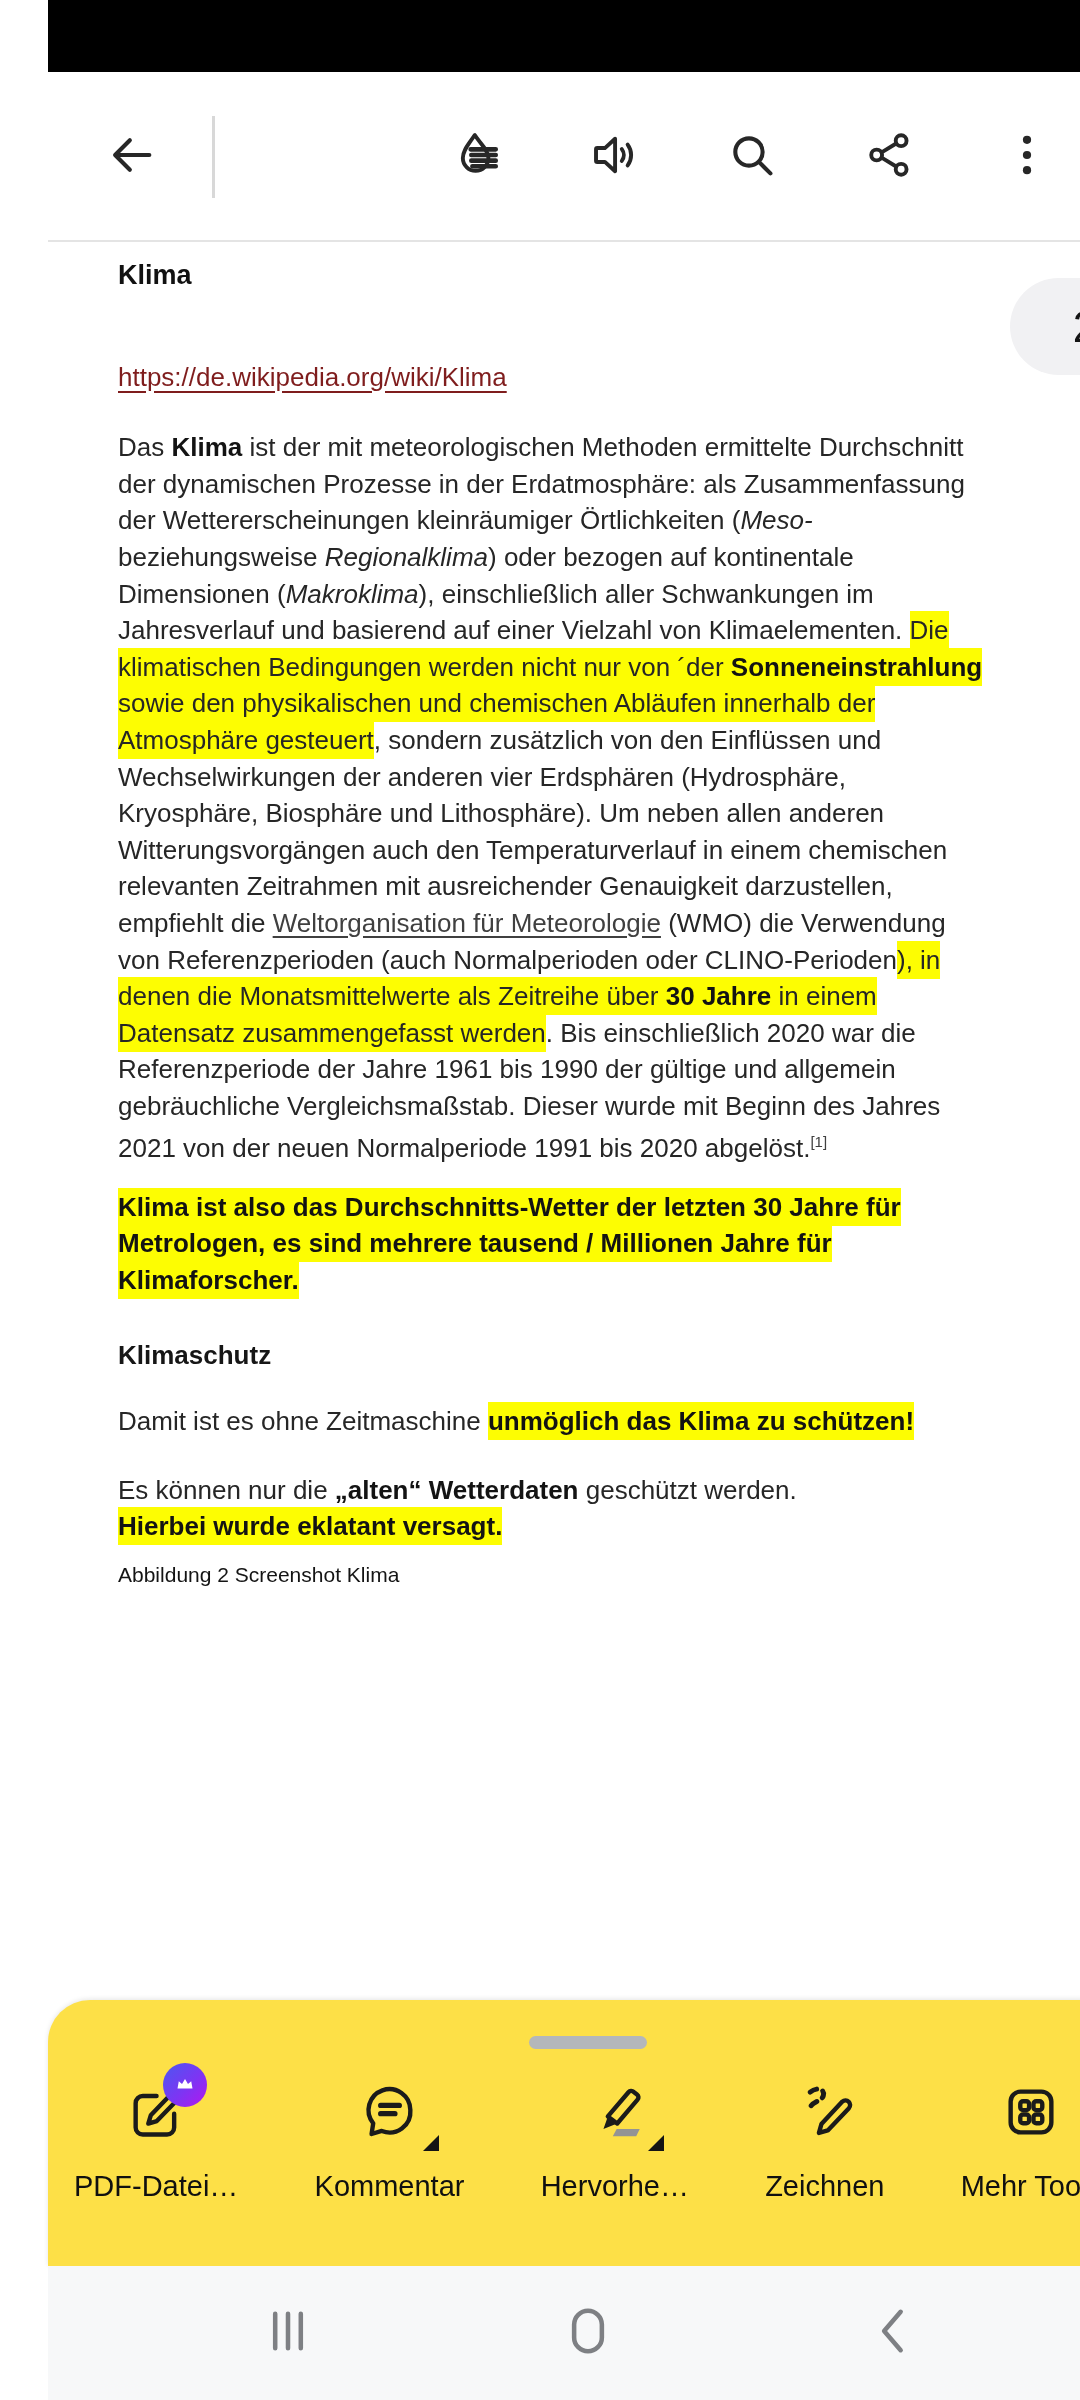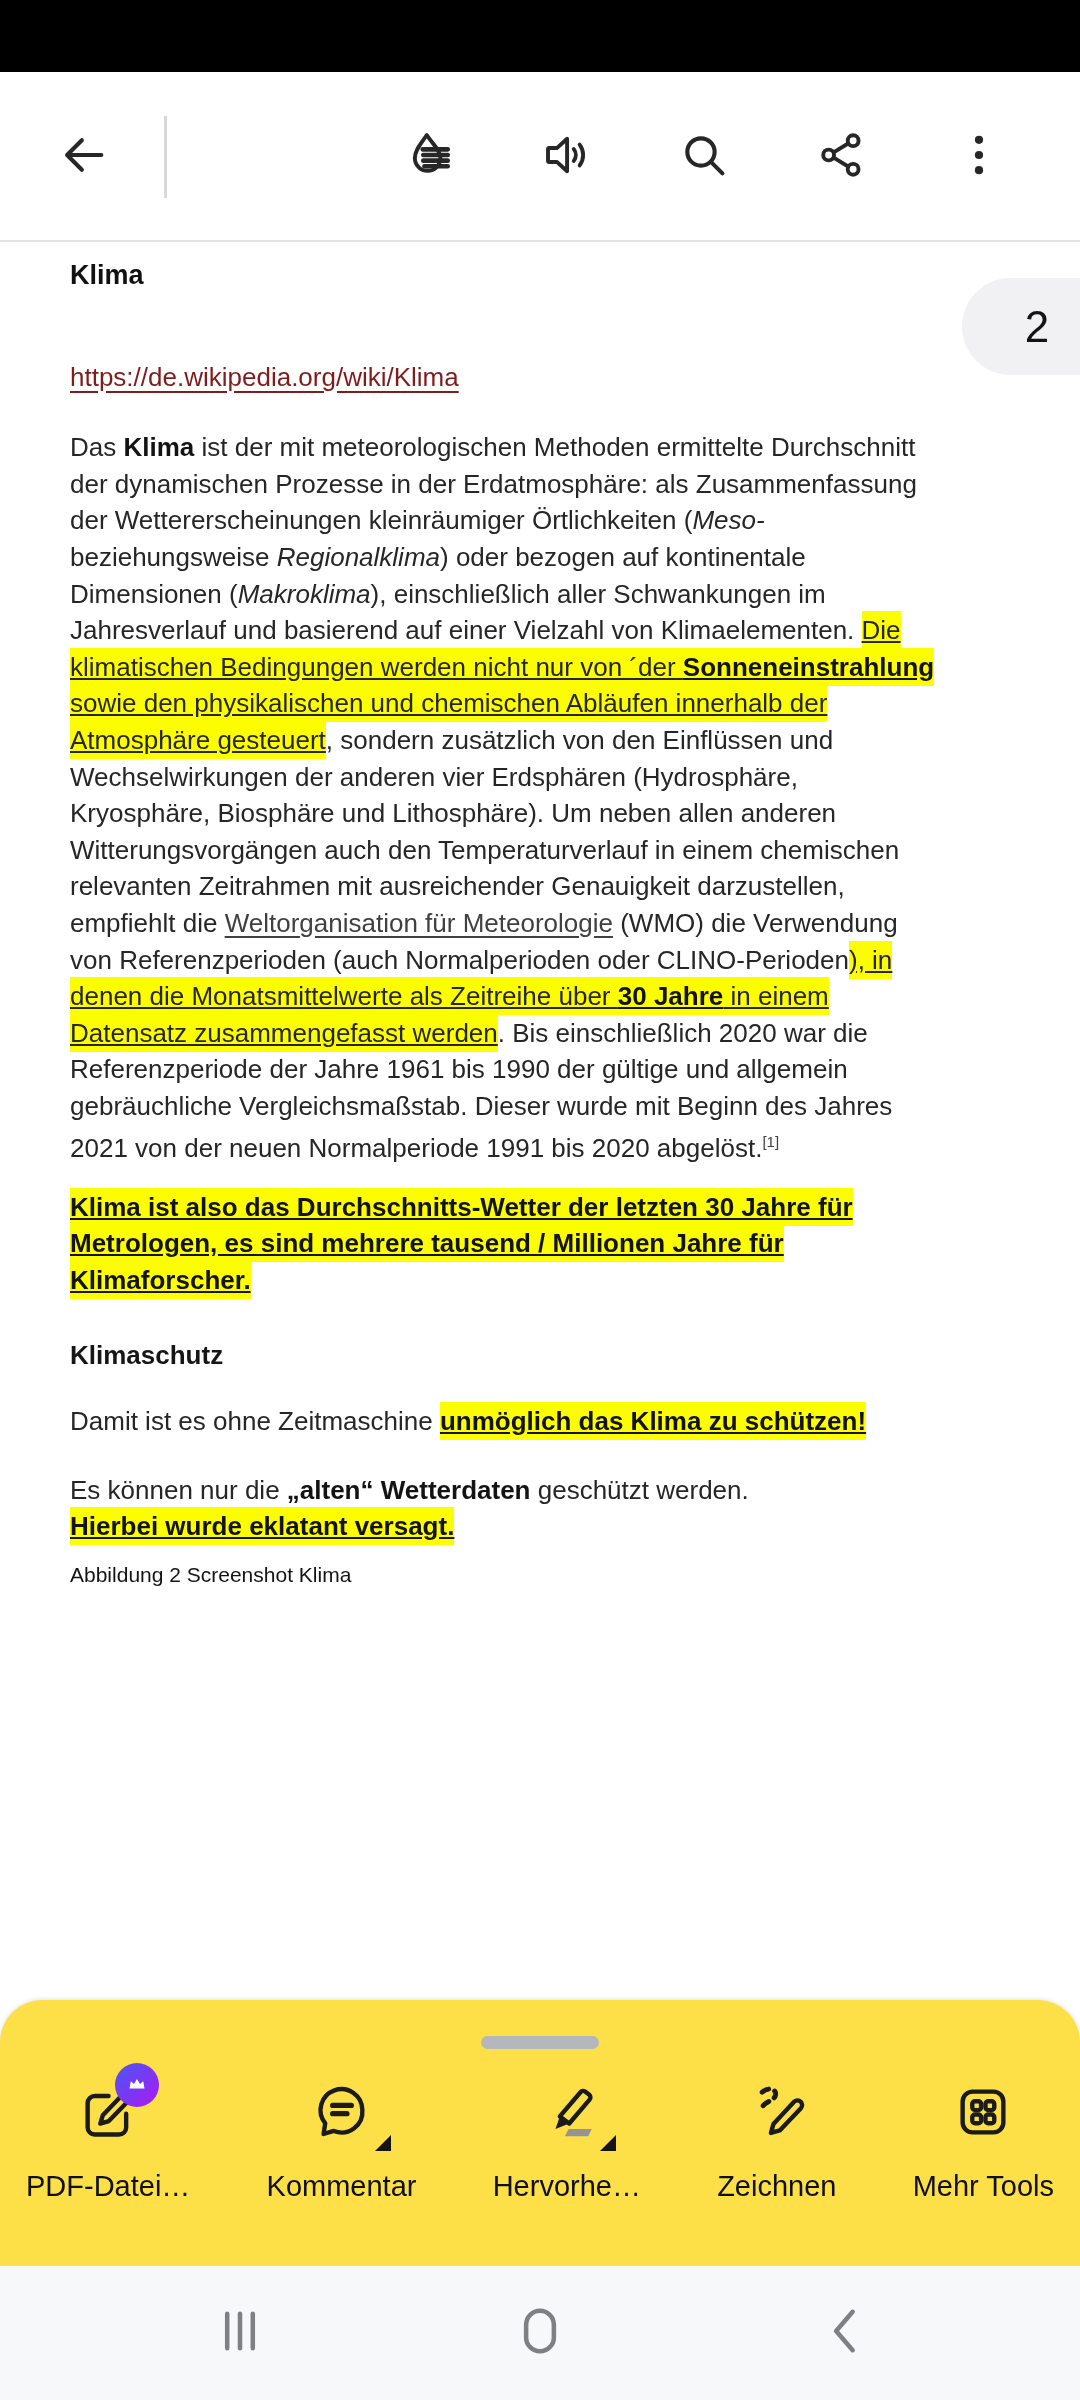--- a/index.html
+++ b/index.html
@@ -1,18 +1,18 @@
 <!DOCTYPE html>
 <html><head>
 <meta charset="utf-8">
 <style>
   html,body{margin:0;padding:0;}
   body{width:1080px;height:2400px;position:relative;overflow:hidden;background:#ffffff;
        font-family:"Liberation Sans",sans-serif;}
-  .screen{position:absolute;inset:0;}
+  .screen{position:absolute;inset:0;margin-left:48px;}
 
   
   .statusbar{position:absolute;top:0;left:0;width:1080px;height:72px;background:#000;}
 
   
   .toolbar{position:absolute;top:72px;left:0;width:1080px;height:168px;background:#fff;
            border-bottom:2px solid #e4e4e4;}
   .tb-btn{position:absolute;top:56px;width:56px;height:56px;background:none;border:none;padding:0;
           display:flex;align-items:center;justify-content:center;}
   .tb-btn svg{width:52px;height:52px;stroke:#272727;fill:none;stroke-width:1.9;
@@ -28,21 +28,21 @@
   .para{margin:0;}
   .p1{margin-top:34px;}
   .p2{margin-top:22px;font-weight:bold;}
   .doc h2{margin:38px 0 0 0;font-size:26px;font-weight:bold;color:#161616;line-height:36.6px;}
   .p3{margin-top:30px;}
   .p4{margin-top:32px;}
   .caption{margin-top:16px;font-size:21px;color:#141414;line-height:28px;}
   .tl{white-space:pre;}
   .tl .b{font-weight:bold;color:#131313;}
   .tl .i{font-style:italic;}
-  .tl .hl{background:#fdfd02;padding:4px 0;text-decoration:underline;}
+  .tl .hl{background:#fdfd02;padding:4px 0;}
   .tl .lk{color:#404040;text-decoration:underline;text-underline-offset:4px;}
   .tl .sup{font-size:15px;vertical-align:super;text-decoration:none;}
 
   
   .page-badge{position:absolute;top:278px;left:962px;width:150px;height:97px;background:#f1f1f3;
               border-radius:50px 0 0 50px;display:flex;align-items:center;justify-content:center;
               font-size:44px;color:#141414;}
 
   
   .sheet{position:absolute;top:2000px;left:0;width:1080px;height:266px;background:#fde047;

